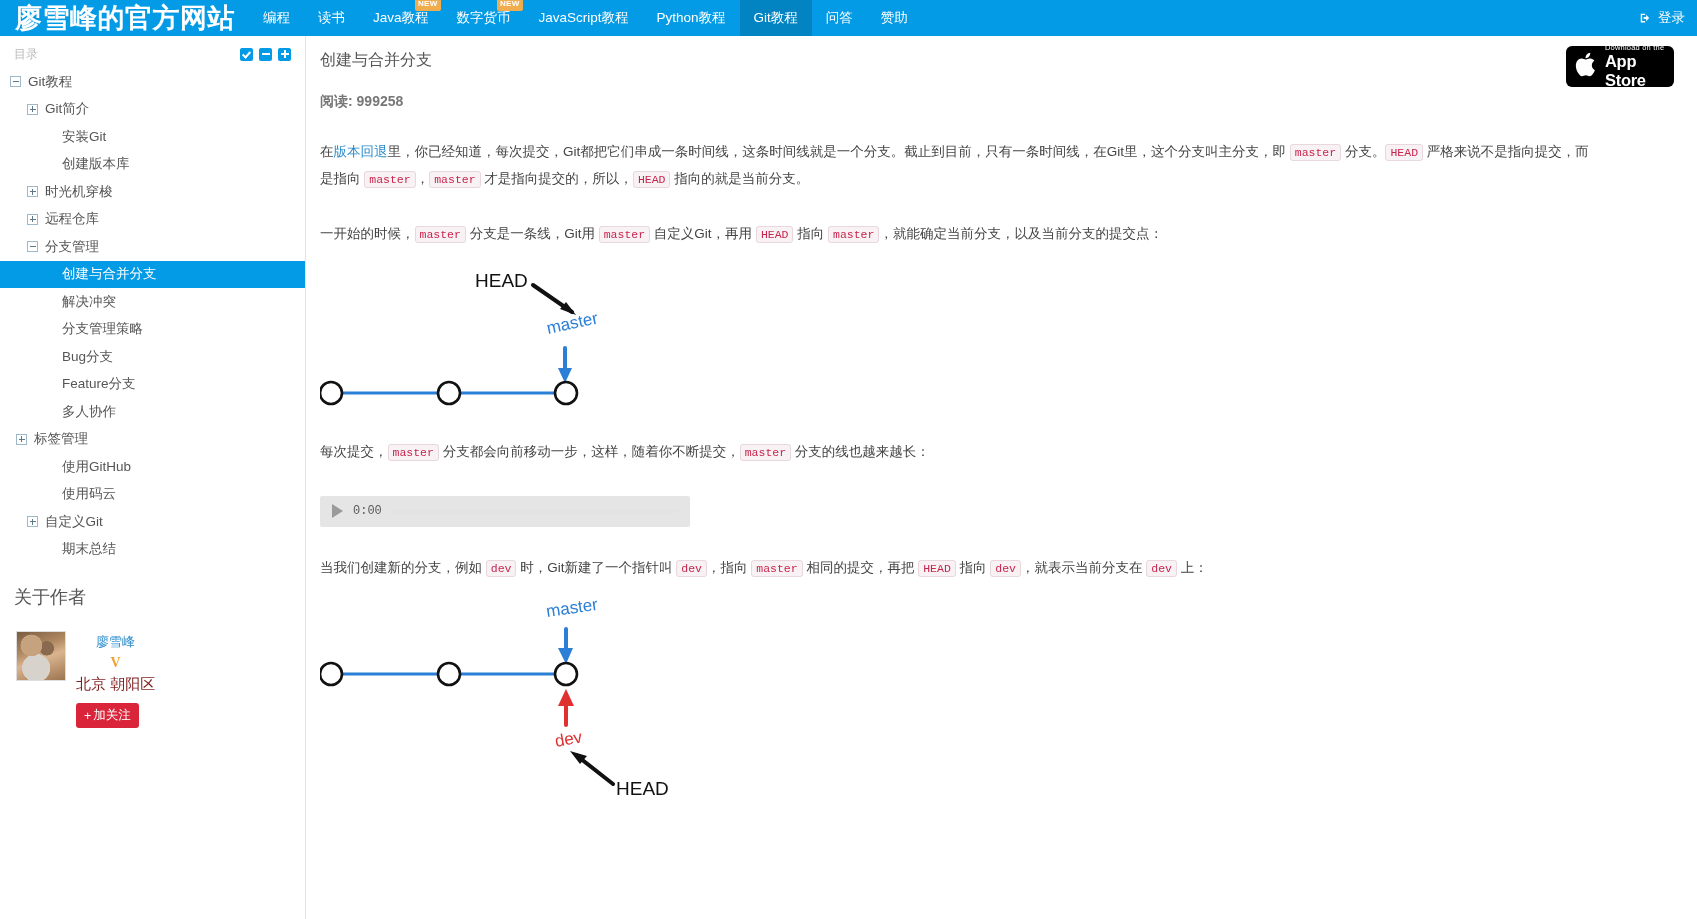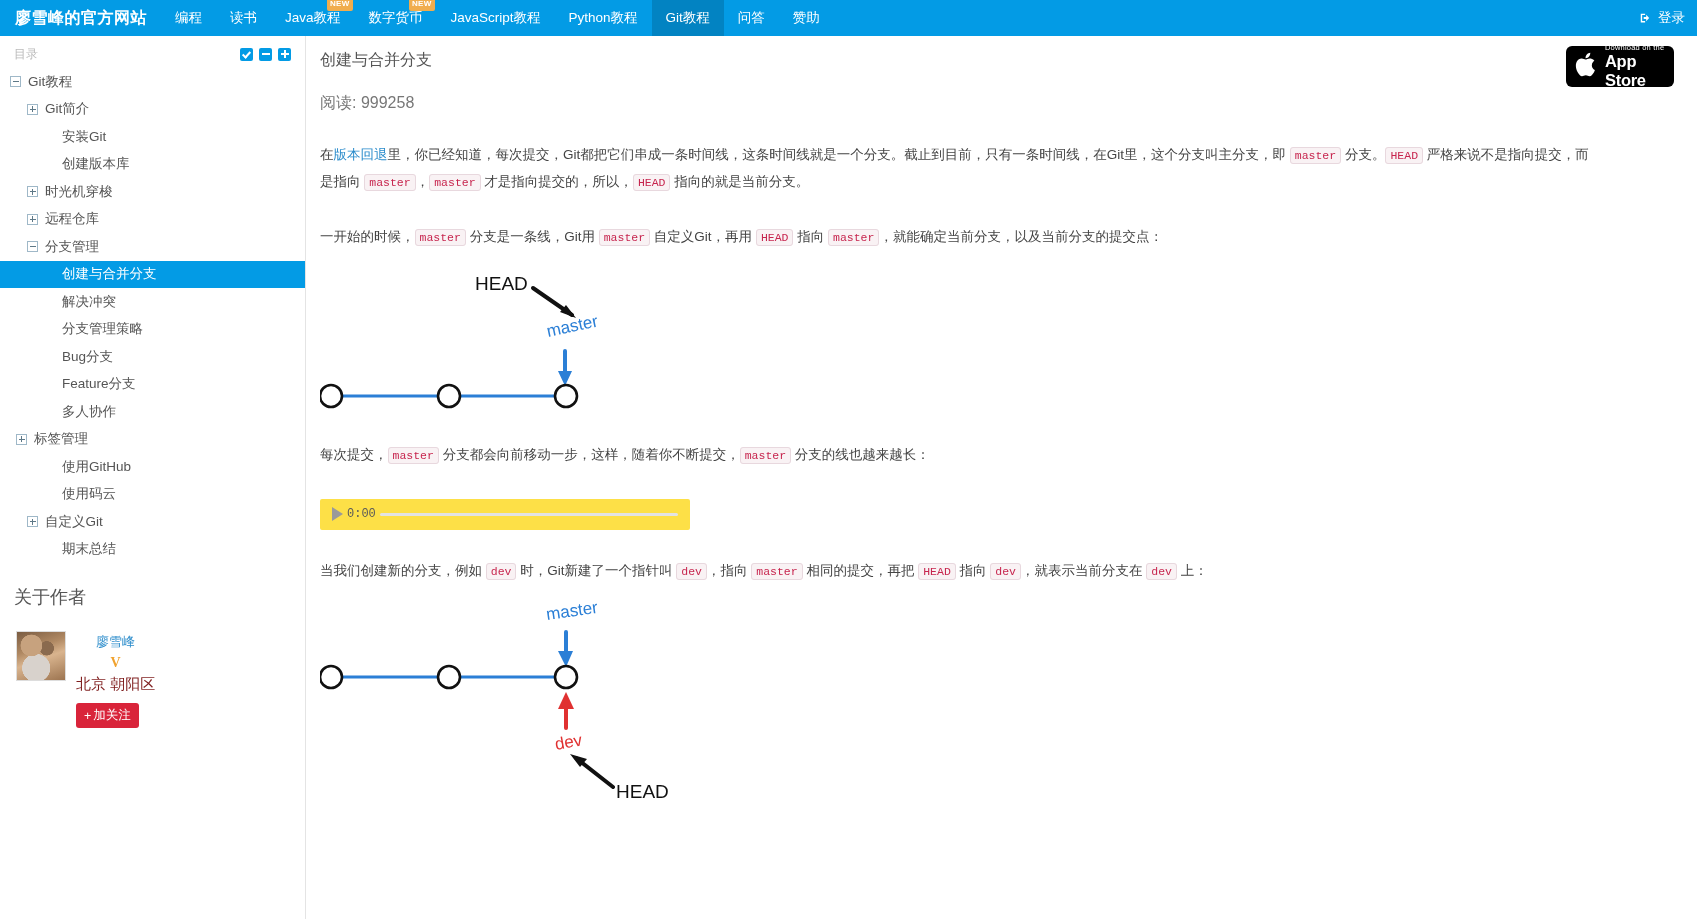--- a/index.html
+++ b/index.html
@@ -15,21 +15,21 @@
   #navbar {
     height: 36px;
     background: #039BE5;
     display: flex;
     align-items: stretch;
     position: relative;
     white-space: nowrap;
   }
   #brand {
     color: #fff;
-    font-size: 16px;
+    font-size: 27px;
     font-weight: bold;
     display: flex;
     align-items: center;
     padding: 0 14px 0 15px;
     letter-spacing: .5px;
   }
   .nav-item {
     color: #fff;
     font-size: 13.5px;
     display: flex;
@@ -188,21 +188,21 @@
   
   #main {
     flex: 1;
     border-left: 1px solid #e4e4e4;
     padding: 0 0 0 0;
     position: relative;
     overflow: hidden;
   }
   #main-inner { padding: 14px 20px 0 14px; }
   #page-title { font-size: 16px; color: #555; font-weight: normal; margin: 0 0 0 0; }
-  #read-count { font-size: 16px; color: #777; margin-top: 22px; }
+  #read-count { font-size: 14px; color: #777; margin-top: 22px; font-weight: bold; }
 
   .para {
     font-size: 13.5px;
     color: #444;
     line-height: 26px;
     margin-top: 28px;
     max-width: 1270px;
   }
   .para a { color: #2b8ccb; text-decoration: none; cursor: pointer; }
   code.inline {
@@ -231,26 +231,26 @@
   }
   #appstore-text { color: #fff; line-height: 1.1; }
   #appstore-line1 { font-size: 7.5px; letter-spacing: .2px; }
   #appstore-line2 { font-size: 16.5px; font-weight: bold; letter-spacing: -.3px; }
 
   
   #audio-player {
     margin-top: 30px;
     width: 370px;
     height: 31px;
-    background: #fde047;
+    background: #e5e5e5;
     border-radius: 2px;
     display: flex;
     align-items: center;
     padding: 0 12px;
-    gap: 4px;
+    gap: 10px;
   }
   #audio-play {
     width: 0; height: 0;
     border-left: 11px solid #9a9a9a;
     border-top: 7px solid transparent;
     border-bottom: 7px solid transparent;
     cursor: pointer;
   }
   #audio-time {
     font-family: "Liberation Mono", "DejaVu Sans Mono", monospace;

